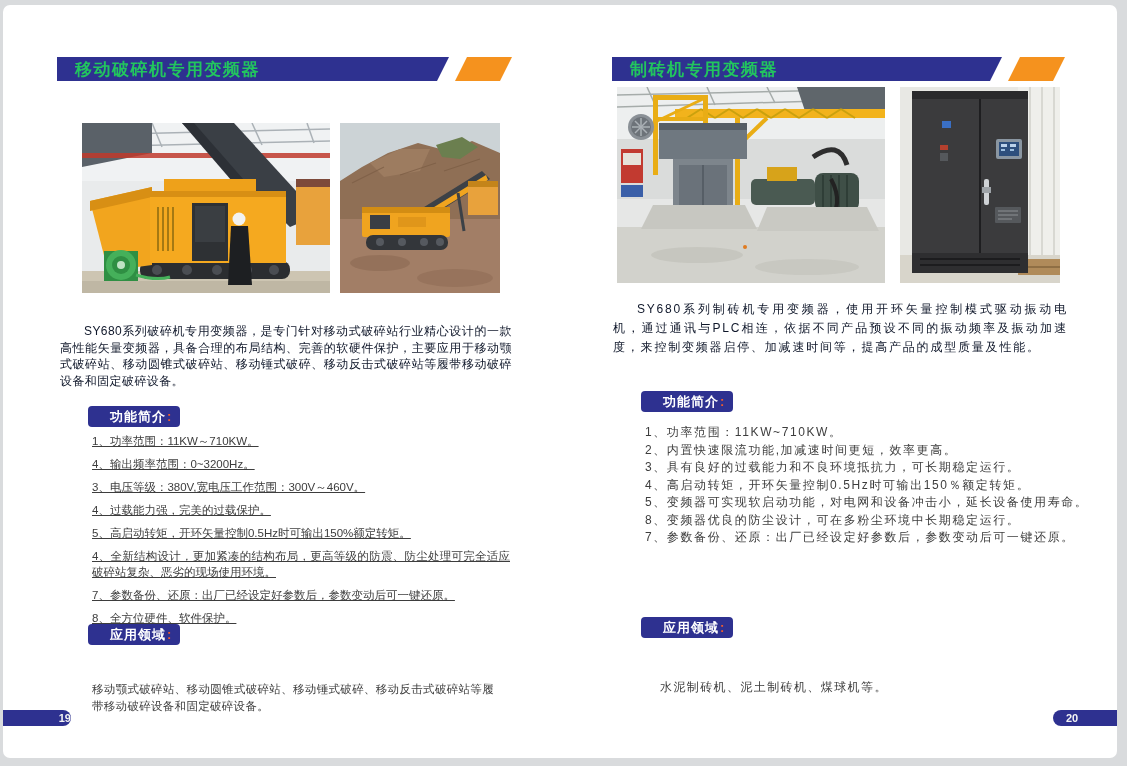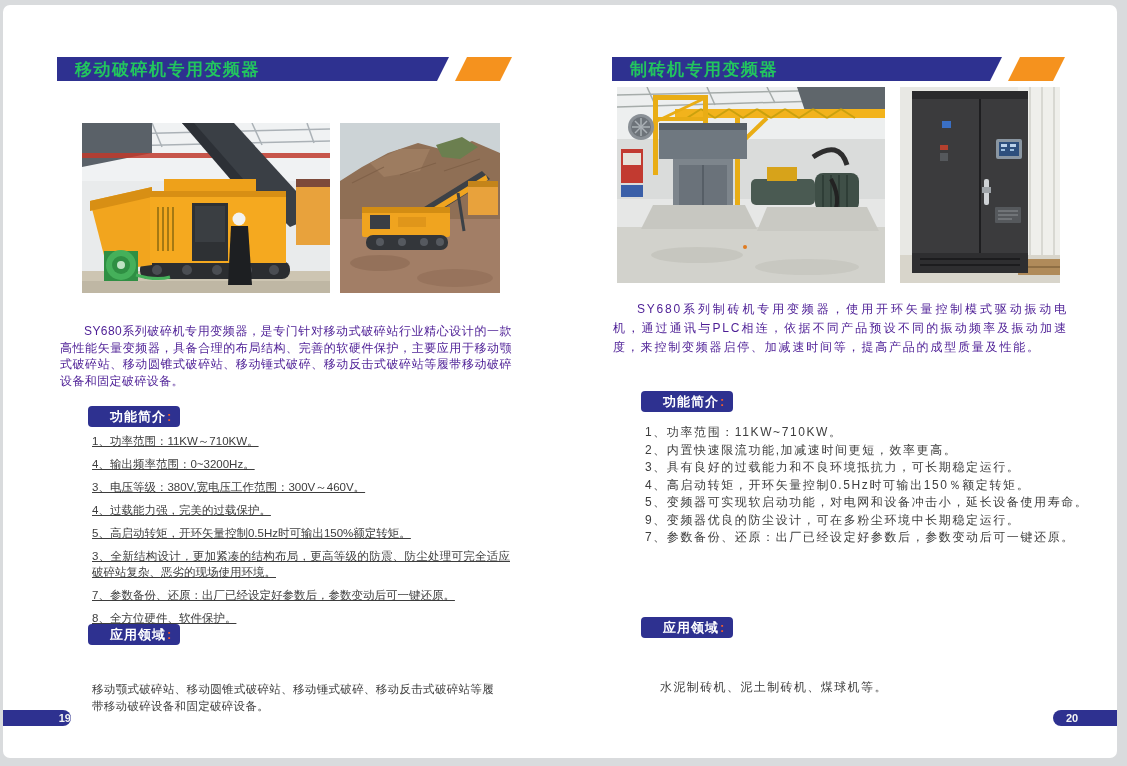--- a/index.html
+++ b/index.html
@@ -29,21 +29,21 @@
   .banner .orange{
     position:absolute;top:0;height:100%;
     background:#f5921e;
     clip-path:polygon(12px 0,100% 0,calc(100% - 12px) 100%,0 100%);
   }
   
   .photo{position:absolute;overflow:hidden;}
   .photo svg{display:block;width:100%;height:100%;}
   
   .intro{
-    position:absolute;color:#4c1d95;font-size:12px;line-height:16.5px;
+    position:absolute;color:#0f172a;font-size:12px;line-height:16.5px;
     text-indent:2em;text-align:justify;
   }
   .intro.left-intro{letter-spacing:0.4px;}
   .intro.right-intro{letter-spacing:1.8px;line-height:19px;}
   .section-label{
     position:absolute;background:#2e3190;color:#ffffff;
     font-size:13px;font-weight:bold;letter-spacing:1px;
     padding:3px 8px 3px 22px;border-radius:4px;line-height:15px;
     display:inline-flex;margin-left:8px;
   }
@@ -186,21 +186,21 @@
     <span>功能简介</span>
       <span class="colon">:</span>
   </div>
 
   <ul class="features left-feat" style="left:92px;top:434px;width:418px;text-decoration:underline;">
     <li>1、功率范围：11KW～710KW。</li>
     <li>4、输出频率范围：0~3200Hz。</li>
     <li>3、电压等级：380V,宽电压工作范围：300V～460V。</li>
     <li>4、过载能力强，完美的过载保护。</li>
     <li>5、高启动转矩，开环矢量控制0.5Hz时可输出150%额定转矩。</li>
-    <li>3、全新结构设计，更加紧凑的结构布局，更高等级的防震、防尘处理可完全适应破碎站复杂、恶劣的现场使用环境。</li>
+    <li>4、全新结构设计，更加紧凑的结构布局，更高等级的防震、防尘处理可完全适应破碎站复杂、恶劣的现场使用环境。</li>
     <li>7、参数备份、还原：出厂已经设定好参数后，参数变动后可一键还原。</li>
     <li>8、全方位硬件、软件保护。</li>
   </ul>
 
   <div class="section-label" style="left:80px;top:624px;">
     <span>应用领域</span>
       <span class="colon">:</span>
   </div>
 
   <p class="application" style="left:92px;top:648px;width:402px;">移动颚式破碎站、移动圆锥式破碎站、移动锤式破碎、移动反击式破碎站等履带移动破碎设备和固定破碎设备。</p>
@@ -349,21 +349,21 @@
     <span>功能简介</span>
       <span class="colon">:</span>
   </div>
 
   <ul class="features right-feat" style="left:645px;top:424px;width:440px;">
     <li>1、功率范围：11KW~710KW。</li>
     <li>2、内置快速限流功能,加减速时间更短，效率更高。</li>
     <li>3、具有良好的过载能力和不良环境抵抗力，可长期稳定运行。</li>
     <li>4、高启动转矩，开环矢量控制0.5Hz时可输出150％额定转矩。</li>
     <li>5、变频器可实现软启动功能，对电网和设备冲击小，延长设备使用寿命。</li>
-    <li>9、变频器优良的防尘设计，可在多粉尘环境中长期稳定运行。</li>
+    <li>8、变频器优良的防尘设计，可在多粉尘环境中长期稳定运行。</li>
     <li>7、参数备份、还原：出厂已经设定好参数后，参数变动后可一键还原。</li>
   </ul>
 
   <div class="section-label" style="left:633px;top:617px;">
     <span>应用领域</span>
       <span class="colon">:</span>
   </div>
 
   <p class="application right-app" style="left:660px;top:646px;width:420px;">水泥制砖机、泥土制砖机、煤球机等。</p>
 

